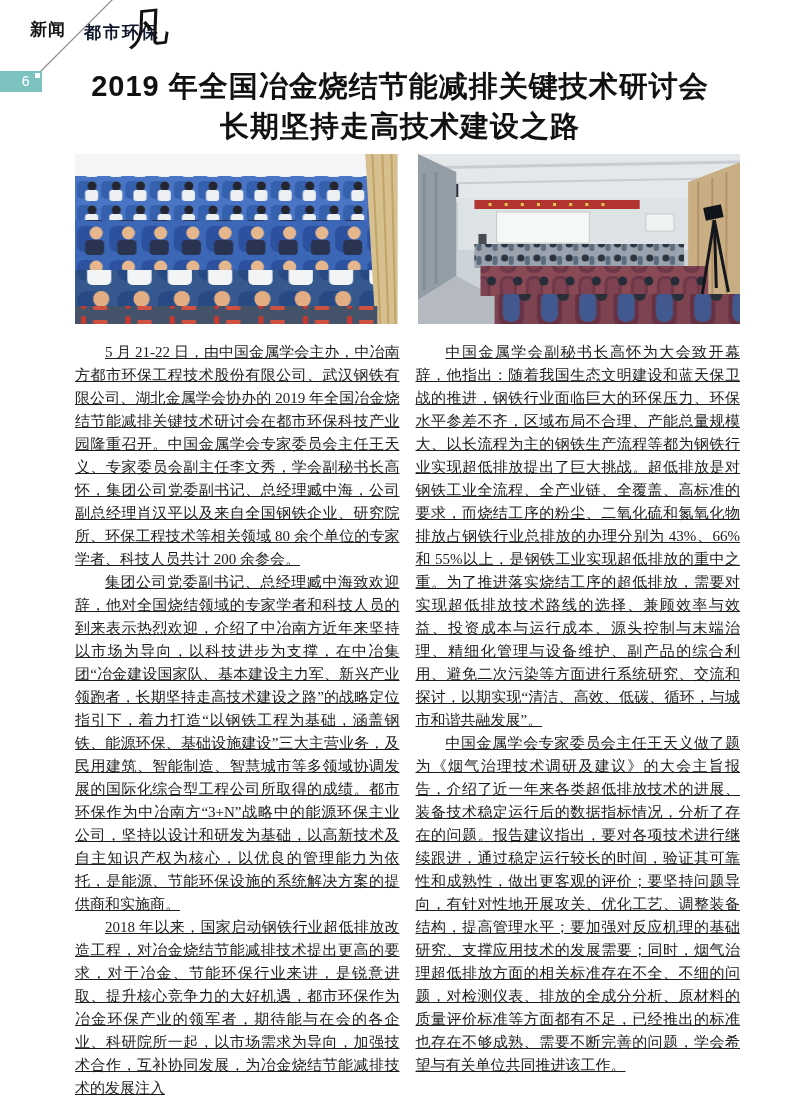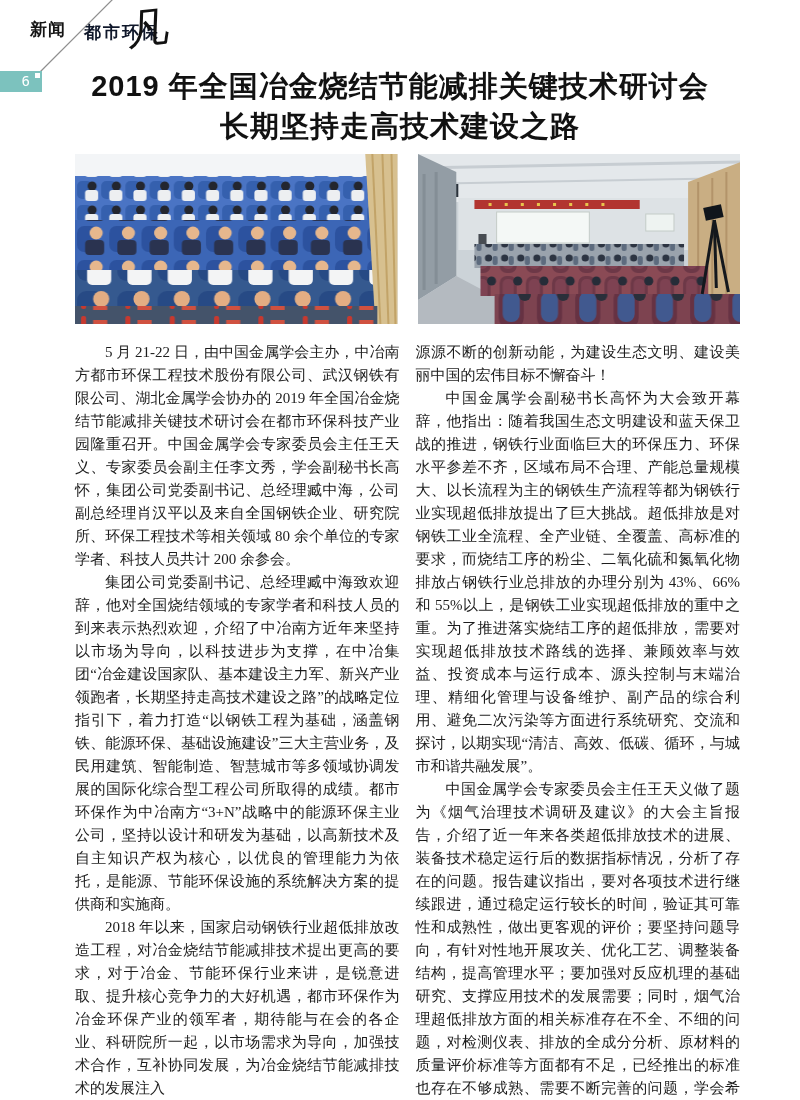--- a/index.html
+++ b/index.html
@@ -25,21 +25,21 @@
   .title-line{font-size:29px;line-height:40px;letter-spacing:1px;}
   
   .photo-row{display:flex;gap:20px;padding:8px 60px 0 75px;}
   .photo{flex:1;height:170px;overflow:hidden;background:#e8ecef;}
   .photo svg{display:block;width:100%;height:100%;}
   
   .columns{display:flex;gap:16px;padding:17px 60px 0 75px;}
   .col{flex:1;min-width:0;}
   .col p{margin:0;font-size:15px;line-height:23px;text-align:justify;
        text-justify:inter-ideograph;word-break:break-all;}
-  .col p.indent{text-indent:2em;}
+  .col p.indent{text-indent:2em;text-decoration:underline;}
 </style>
 </head>
 <body>
 
 <div class="header">
   <svg class="header-line" width="800" height="160">
     <line x1="40" y1="72" x2="114" y2="-2" stroke="#8f8f8f" stroke-width="1.2"></line>
   </svg>
   <span class="section-label">新闻</span>
   <span class="brand-name">都市环保</span>
@@ -159,18 +159,17 @@
   </div>
 </div>
 
 <div class="columns">
   <div class="col">
     <p class="indent">5 月 21-22 日，由中国金属学会主办，中冶南方都市环保工程技术股份有限公司、武汉钢铁有限公司、湖北金属学会协办的 2019 年全国冶金烧结节能减排关键技术研讨会在都市环保科技产业园隆重召开。中国金属学会专家委员会主任王天义、专家委员会副主任李文秀，学会副秘书长高怀，集团公司党委副书记、总经理臧中海，公司副总经理肖汉平以及来自全国钢铁企业、研究院所、环保工程技术等相关领域 80 余个单位的专家学者、科技人员共计 200 余参会。</p>
     <p class="indent">集团公司党委副书记、总经理臧中海致欢迎辞，他对全国烧结领域的专家学者和科技人员的到来表示热烈欢迎，介绍了中冶南方近年来坚持以市场为导向，以科技进步为支撑，在中冶集团“冶金建设国家队、基本建设主力军、新兴产业领跑者，长期坚持走高技术建设之路”的战略定位指引下，着力打造“以钢铁工程为基础，涵盖钢铁、能源环保、基础设施建设”三大主营业务，及民用建筑、智能制造、智慧城市等多领域协调发展的国际化综合型工程公司所取得的成绩。都市环保作为中冶南方“3+N”战略中的能源环保主业公司，坚持以设计和研发为基础，以高新技术及自主知识产权为核心，以优良的管理能力为依托，是能源、节能环保设施的系统解决方案的提供商和实施商。</p>
     <p class="indent">2018 年以来，国家启动钢铁行业超低排放改造工程，对冶金烧结节能减排技术提出更高的要求，对于冶金、节能环保行业来讲，是锐意进取、提升核心竞争力的大好机遇，都市环保作为冶金环保产业的领军者，期待能与在会的各企业、科研院所一起，以市场需求为导向，加强技术合作，互补协同发展，为冶金烧结节能减排技术的发展注入</p>
   </div>
   <div class="col">
-    <p>源源不断的创新动能，为建设生态文明、建设美丽中国的宏伟目标不懈奋斗！</p>
     <p class="indent">中国金属学会副秘书长高怀为大会致开幕辞，他指出：随着我国生态文明建设和蓝天保卫战的推进，钢铁行业面临巨大的环保压力、环保水平参差不齐，区域布局不合理、产能总量规模大、以长流程为主的钢铁生产流程等都为钢铁行业实现超低排放提出了巨大挑战。超低排放是对钢铁工业全流程、全产业链、全覆盖、高标准的要求，而烧结工序的粉尘、二氧化硫和氮氧化物排放占钢铁行业总排放的办理分别为 43%、66%和 55%以上，是钢铁工业实现超低排放的重中之重。为了推进落实烧结工序的超低排放，需要对实现超低排放技术路线的选择、兼顾效率与效益、投资成本与运行成本、源头控制与末端治理、精细化管理与设备维护、副产品的综合利用、避免二次污染等方面进行系统研究、交流和探讨，以期实现“清洁、高效、低碳、循环，与城市和谐共融发展”。</p>
     <p class="indent">中国金属学会专家委员会主任王天义做了题为《烟气治理技术调研及建议》的大会主旨报告，介绍了近一年来各类超低排放技术的进展、装备技术稳定运行后的数据指标情况，分析了存在的问题。报告建议指出，要对各项技术进行继续跟进，通过稳定运行较长的时间，验证其可靠性和成熟性，做出更客观的评价；要坚持问题导向，有针对性地开展攻关、优化工艺、调整装备结构，提高管理水平；要加强对反应机理的基础研究、支撑应用技术的发展需要；同时，烟气治理超低排放方面的相关标准存在不全、不细的问题，对检测仪表、排放的全成分分析、原材料的质量评价标准等方面都有不足，已经推出的标准也存在不够成熟、需要不断完善的问题，学会希望与有关单位共同推进该工作。</p>
 
   </div>
 </div>
 
 </body></html>

